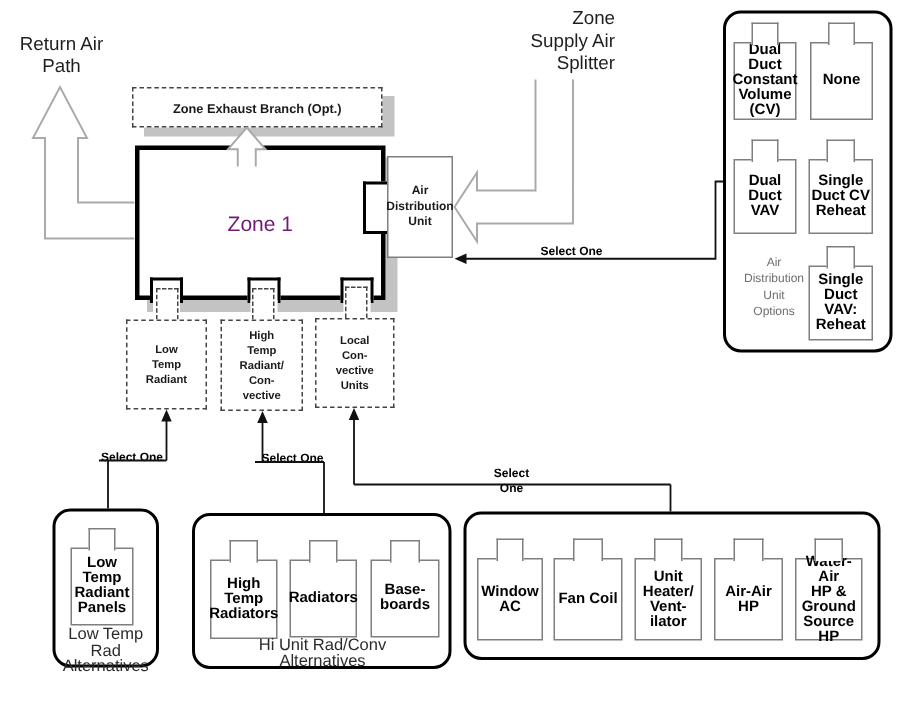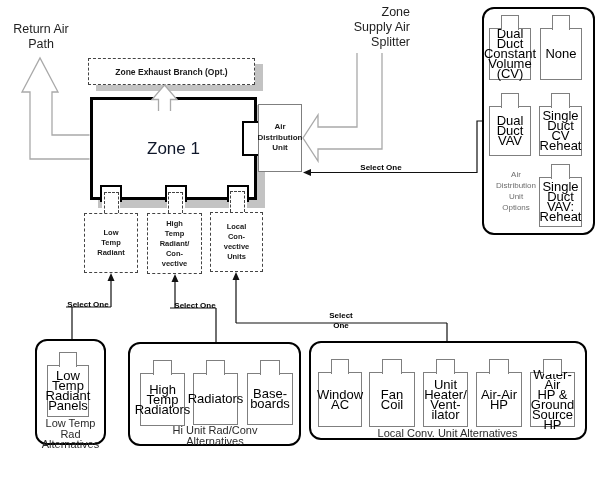--- a/index.html
+++ b/index.html
@@ -9,21 +9,21 @@
   }
   .abs{position:absolute;box-sizing:border-box;}
   .txt{white-space:pre-line;}
   .center{display:flex;align-items:center;justify-content:center;text-align:center;}
 
   
   .title{font-size:12.5px;line-height:15px;text-align:center;color:#1f1f1f;}
 
   
   .zone{border:3px solid #000;background:#fff;box-shadow:8px 8px 0 #c3c3c3;}
-  .zone-label{font-size:17px;color:#0f172a;}
+  .zone-label{font-size:14px;color:#701a75;}
 
   
   .exhaust{border:1.2px dashed #444;background:#fff;box-shadow:8px 6px 0 #c3c3c3;
            font-size:8.5px;font-weight:bold;}
 
   
   .socket{background:#fff;border:2.5px solid #000;}
   .socket.bottom{border-bottom:none;}
   .socket.right{border-right:none;}
   .gap{background:#fff;}
@@ -33,21 +33,21 @@
   .dashedbox{border:1.2px dashed #444;background:#fff;font-size:7.5px;font-weight:bold;line-height:10px;}
 
   
   .adu{border:1px solid #7f7f7f;background:#fff;font-size:8px;font-weight:bold;line-height:10.5px;}
 
   
   .group{border:2px solid #000;border-radius:12px;background:#fff;}
 
   
   .tab-opt{position:absolute;box-sizing:border-box;border:1px solid #7f7f7f;background:#fff;
-           font-size:13px;font-weight:normal;line-height:10px;color:#000;}
+           font-size:10px;font-weight:bold;line-height:10px;color:#000;}
   .tab-opt::before{content:"";position:absolute;left:28%;top:-14px;width:44%;height:15px;
            background:#fff;border:1px solid #7f7f7f;border-bottom:none;box-sizing:border-box;}
 
   .caption{font-size:11px;line-height:10.5px;text-align:center;color:#2b2b2b;}
   .gray-caption{font-size:8px;line-height:11px;text-align:center;color:#6e6e6e;}
   .selectlbl{font-size:8px;font-weight:bold;line-height:10px;text-align:center;color:#000;}
 
   svg.overlay{position:absolute;left:0;top:0;pointer-events:none;}
   .outline-arrow{fill:#fff;stroke:#a9a9a9;stroke-width:1.3;}
   .conn{fill:none;stroke:#111;stroke-width:1.2;}
@@ -192,21 +192,20 @@
     <span class="txt">Air-Air
 HP</span>
   </div>
   <div class="tab-opt center" style="left:530px;top:372px;width:45px;height:55px;align-items:center;">
     <span class="txt">Water-Air
 HP &amp;
 Ground
 Source
 HP</span>
   </div>
-  <div class="abs caption txt" style="left:340px;top:428px;width:215px;">Local Conv. Unit Alternatives</div>
 
   <svg class="overlay" width="600" height="479" viewBox="0 0 600 479">
 
     <path class="outline-arrow" d="M89.5 135 L52 135 L52 92 L58 92 L40 58 L22 92 L30 92 L30 159 L89.5 159"></path>
 
     <path class="outline-arrow" d="M357 53 L357 127 L318 127 L318 115 L303 138 L318 161 L318 149 L382 149 L382 53"></path>
 
     <path class="outline-arrow" d="M158.5 111 L158.5 99.5 L152 99.5 L164.5 85 L177 99.5 L170.5 99.5 L170.5 111"></path>
 
     <path class="conn" d="M482 121 L477 121 L477 172.5 L309 172.5"></path>

